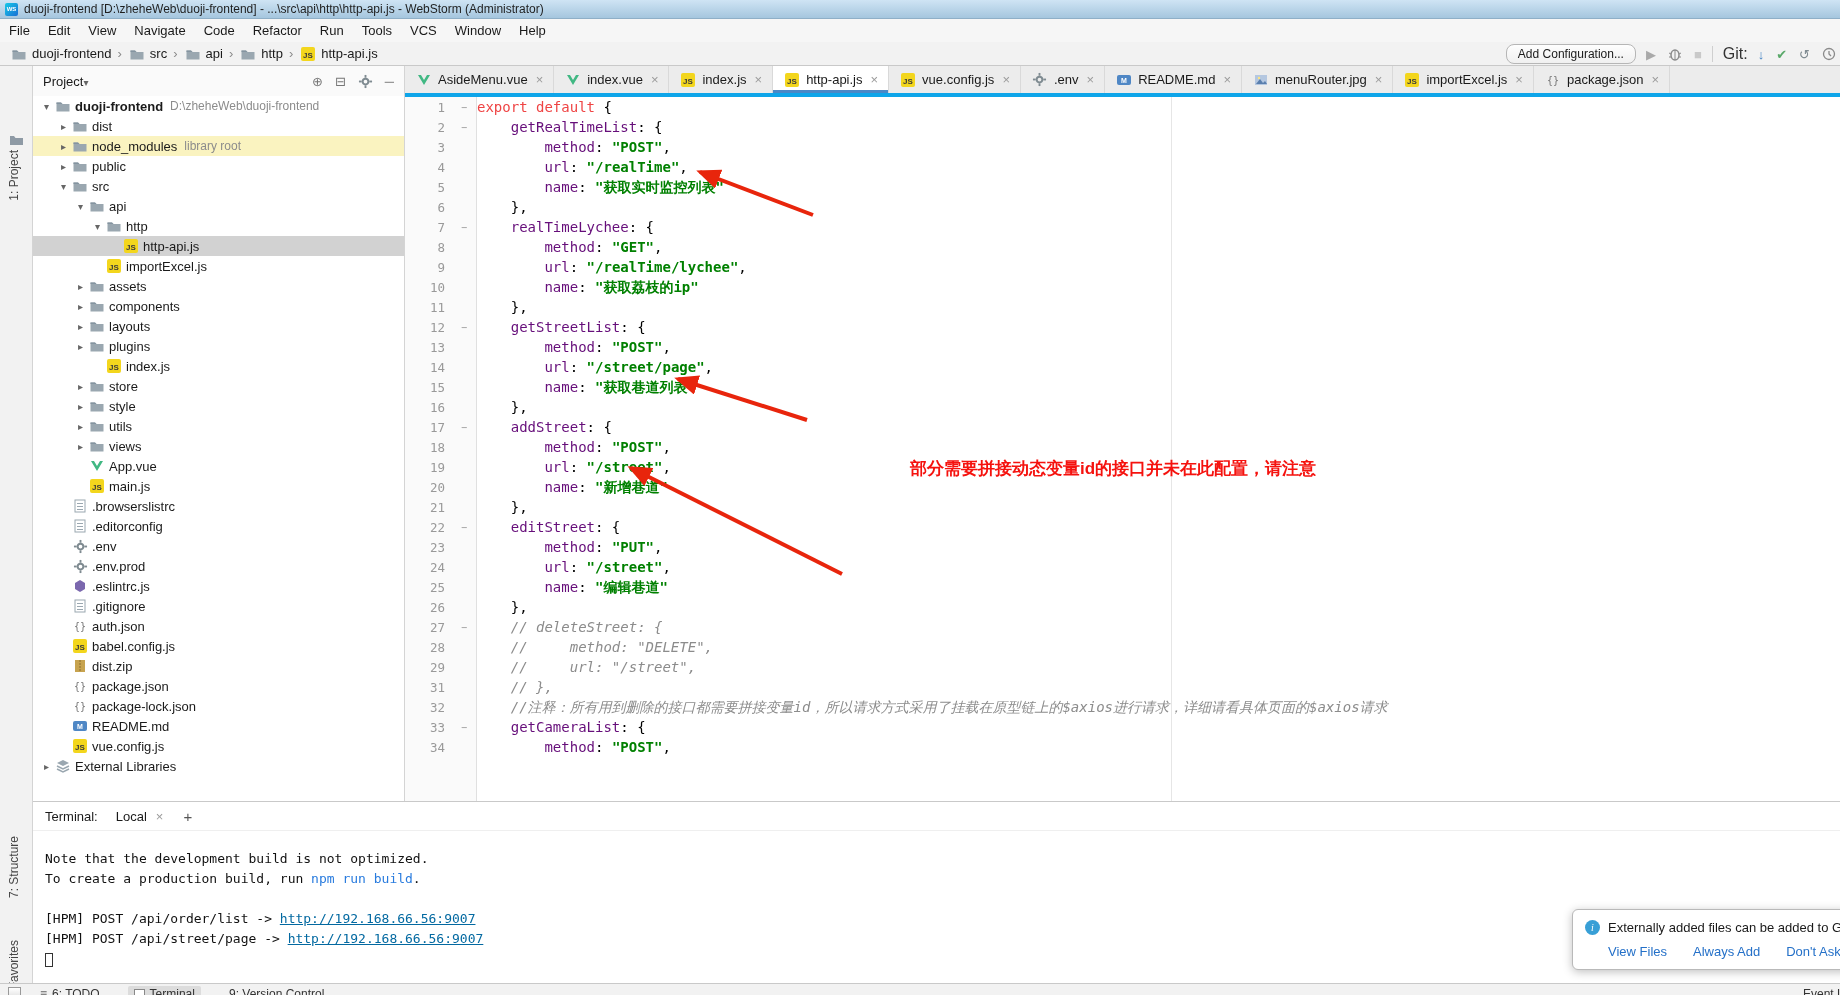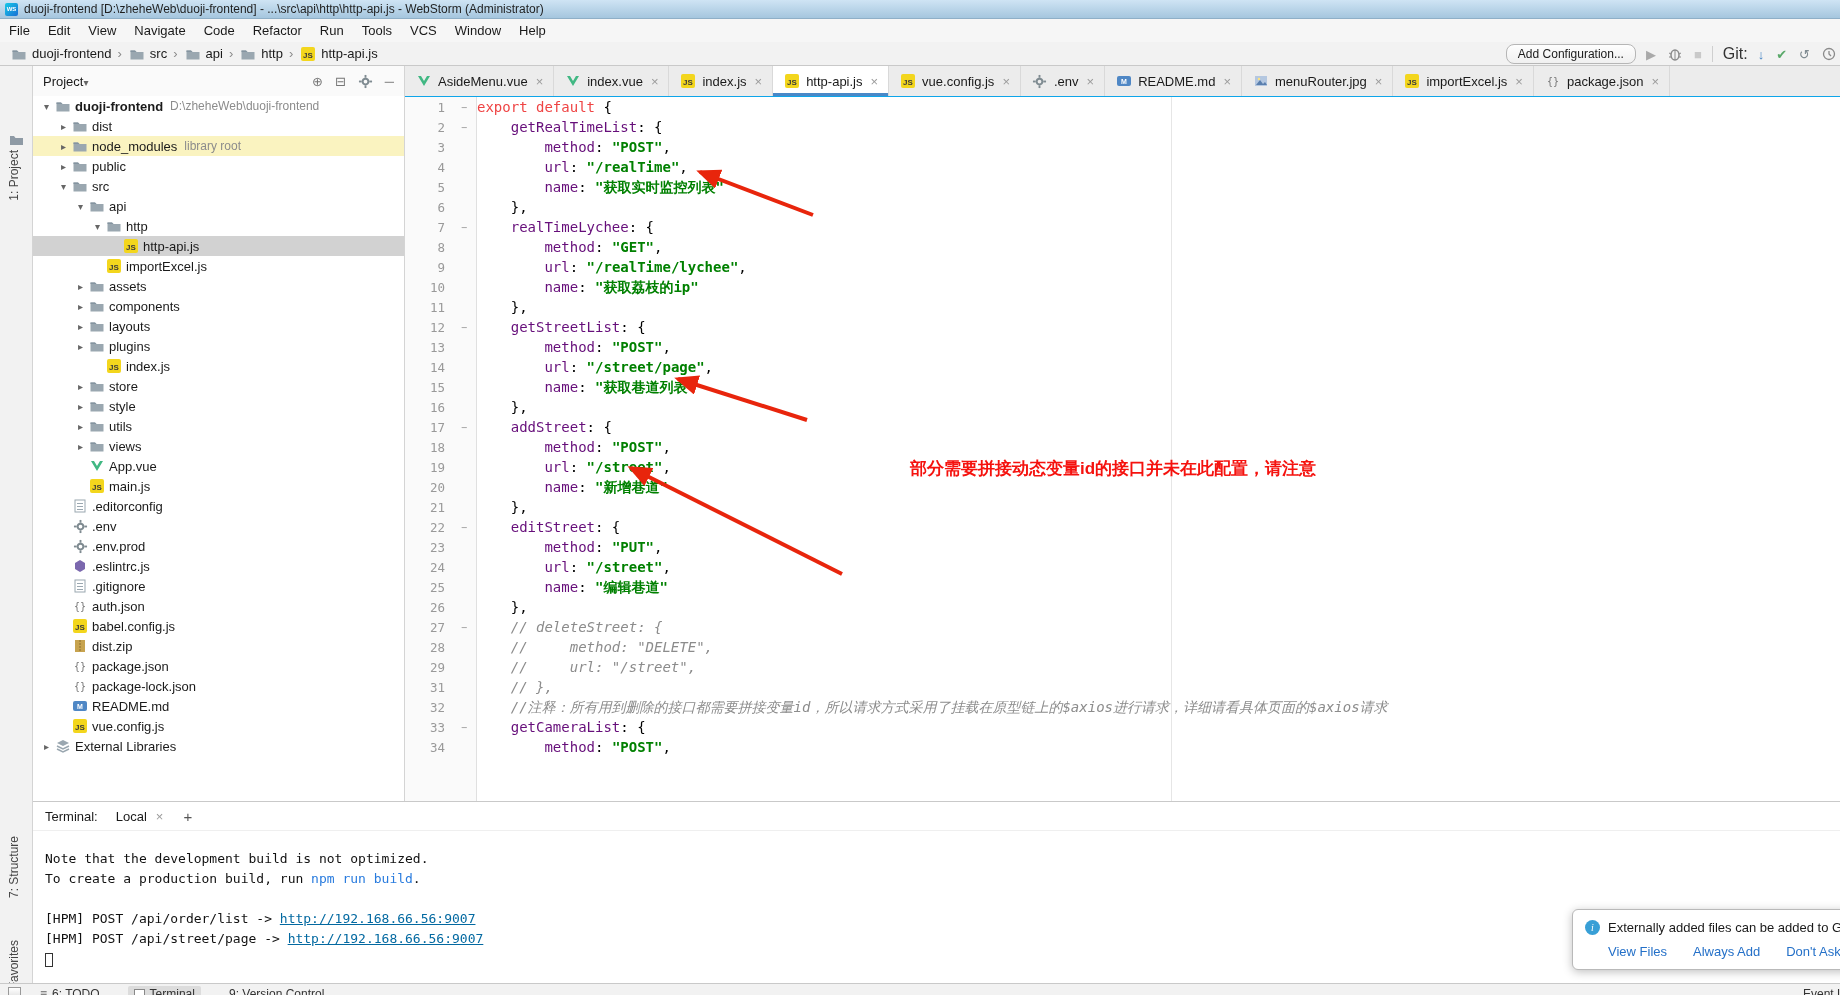--- a/index.html
+++ b/index.html
@@ -45,21 +45,21 @@
 .chev{width:15px;flex:none;text-align:center;font-size:10px;color:#666}
 .chev.exp::before{content:"▾"}
 .chev.col::before{content:"▸"}
 .ficon{width:18px;height:16px;flex:none;display:inline-flex;align-items:center;justify-content:center}
 .ficon svg{display:block}
 .tlabel{margin-left:3px}
 .tlabel.bold{font-weight:bold}
 .textra{margin-left:7px;color:#8c8c8c;font-size:12px}
 
 
-.tabbar{position:absolute;left:405px;top:66px;width:1435px;height:31px;background:#ececec;border-bottom:1px solid #0ea5e9;display:flex;align-items:stretch;overflow:hidden}
+.tabbar{position:absolute;left:405px;top:66px;width:1435px;height:31px;background:#ececec;border-bottom:4px solid #0ea5e9;display:flex;align-items:stretch;overflow:hidden}
 .tab{display:flex;align-items:center;gap:5px;padding:0 10px;position:relative;border-right:1px solid #d9d9d9}
 .tab.active{background:#fff}
 .tab.active::after{content:"";position:absolute;left:0;right:0;bottom:0;height:3px;background:#4a88c7}
 .tab-close{margin-left:3px;color:#9b9b9b;font-size:13px}
 .tab-close::before{content:"×"}
 
 
 .editor{position:absolute;left:405px;top:97px;width:1435px;height:704px;background:#fff;overflow:hidden}
 .gutter-bg{position:absolute;left:0;top:0;width:72px;height:100%;background:#fafafa;border-right:1px solid #e0e0e0}
 .wrap-guide{position:absolute;left:766px;top:0;width:1px;height:100%;background:#e6e6e6}
@@ -456,20 +456,34 @@
         <span class="ficon">
           <svg width="16" height="16">
             <rect x="3" y="2" width="10" height="12" fill="#fff" stroke="#9aa7b0"></rect>
             <g stroke="#9aa7b0">
               <line x1="5" y1="5.5" x2="11" y2="5.5"></line>
               <line x1="5" y1="8.5" x2="11" y2="8.5"></line>
               <line x1="5" y1="11.5" x2="11" y2="11.5"></line>
             </g>
           </svg>
         </span>
+        <span class="tlabel">.browserslistrc</span>
+      </div>
+      <div class="tree-row" style="padding-left: 23px;">
+        <span class="chev"></span>
+        <span class="ficon">
+          <svg width="16" height="16">
+            <rect x="3" y="2" width="10" height="12" fill="#fff" stroke="#9aa7b0"></rect>
+            <g stroke="#9aa7b0">
+              <line x1="5" y1="5.5" x2="11" y2="5.5"></line>
+              <line x1="5" y1="8.5" x2="11" y2="8.5"></line>
+              <line x1="5" y1="11.5" x2="11" y2="11.5"></line>
+            </g>
+          </svg>
+        </span>
         <span class="tlabel">.editorconfig</span>
       </div>
       <div class="tree-row" style="padding-left: 23px;">
         <span class="chev"></span>
         <span class="ficon">
           <svg width="15" height="15" viewBox="0 0 16 16">
             <circle cx="8" cy="8" r="3" fill="none" stroke="#7f8b91" stroke-width="2"></circle>
             <g stroke="#7f8b91" stroke-width="2">
               <line x1="8" y1="1" x2="8" y2="4"></line>
               <line x1="8" y1="12" x2="8" y2="15"></line>

